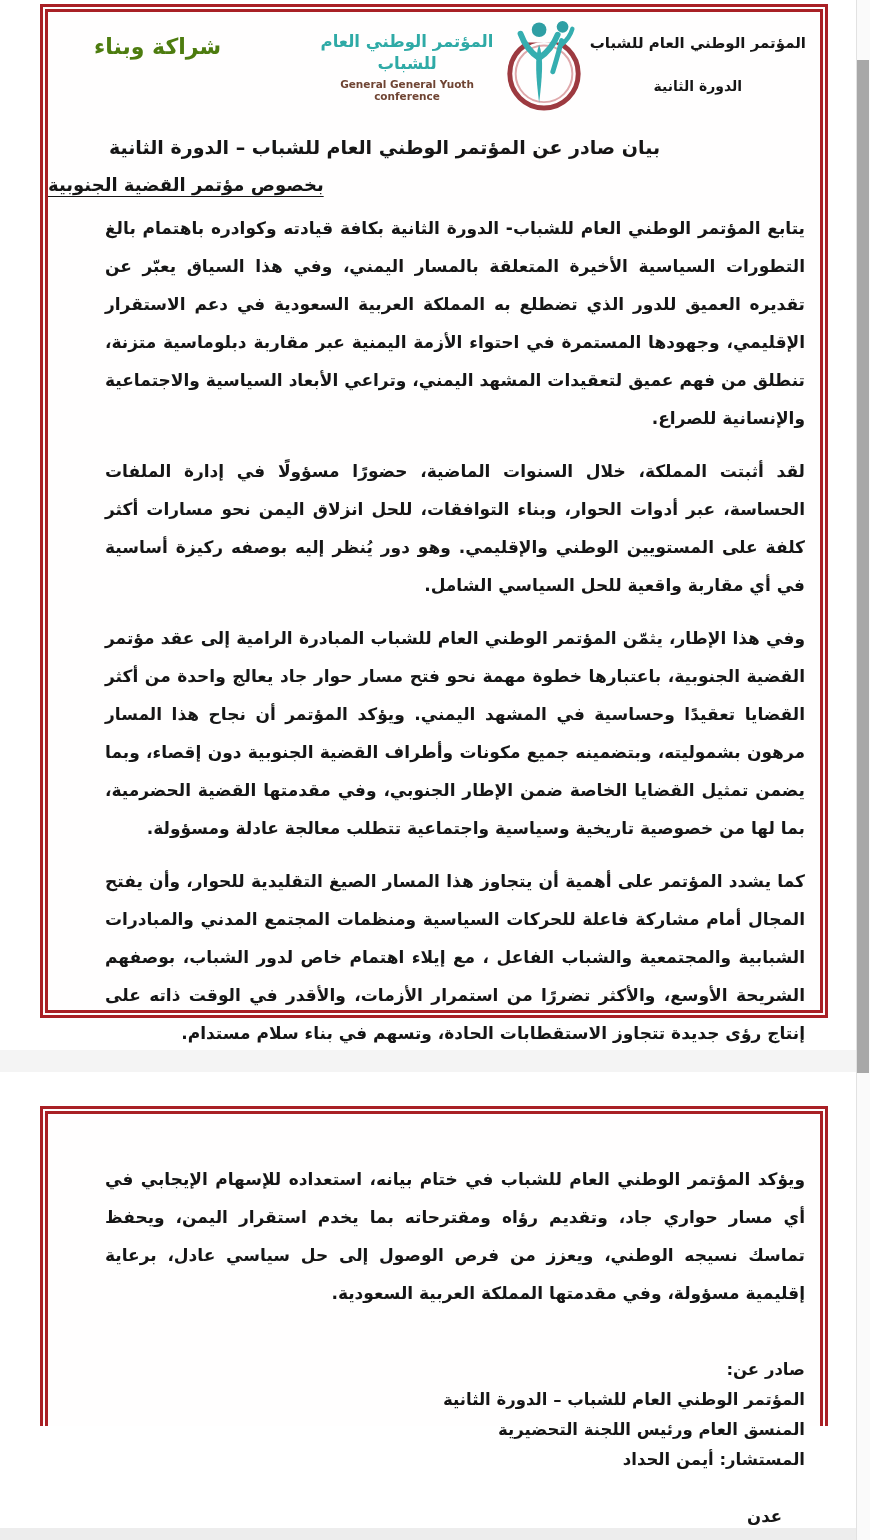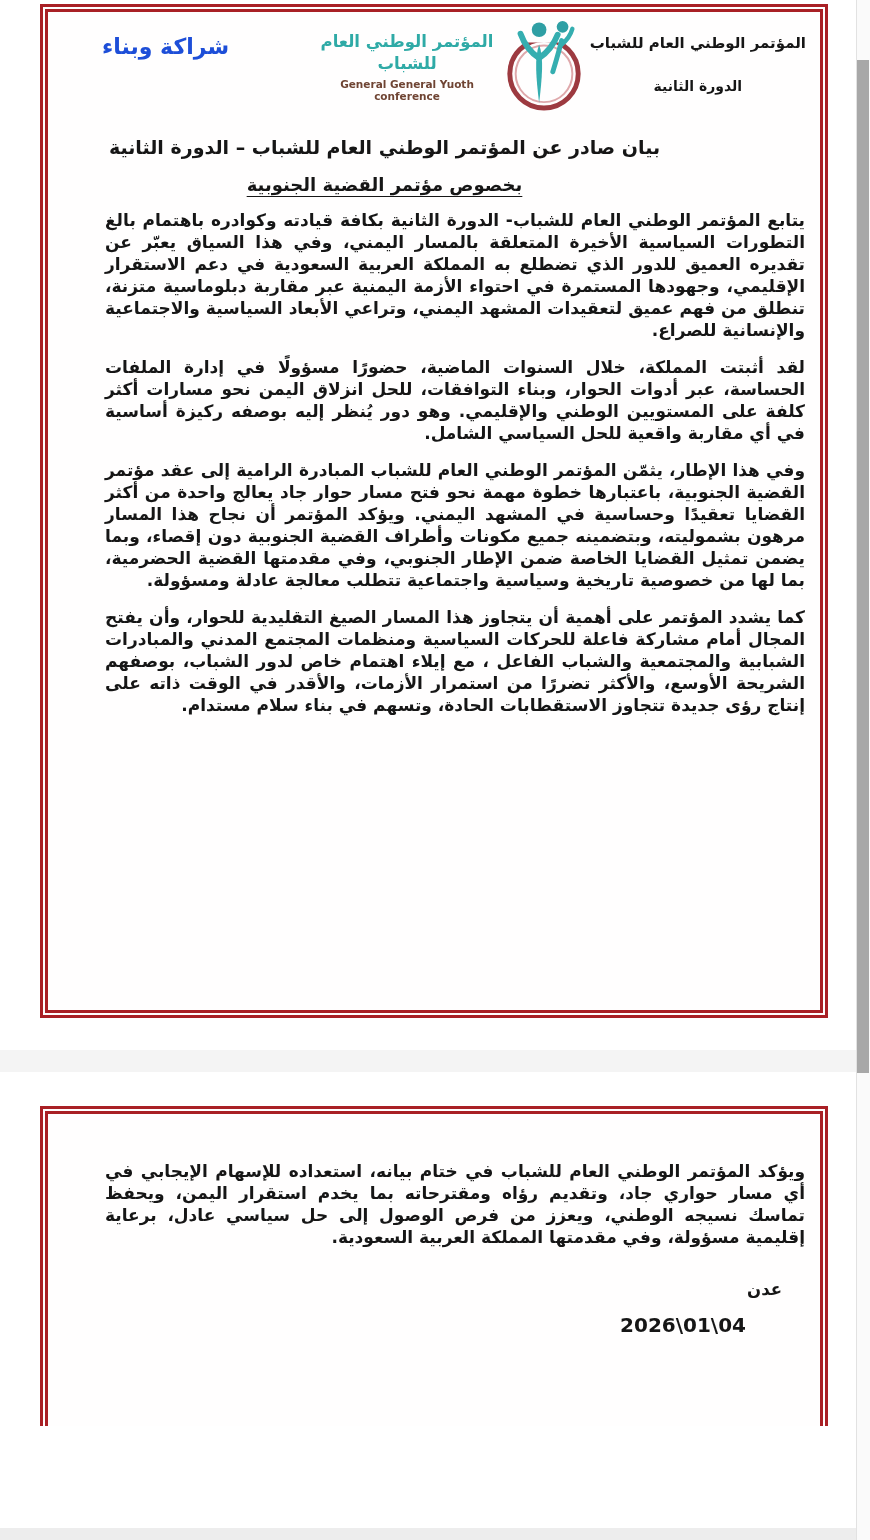--- a/index.html
+++ b/index.html
@@ -28,45 +28,45 @@
   }
   .scroll-thumb {
     position: absolute; right: 1px; top: 60px; width: 12px; height: 1013px;
     background: #a8a8a8;
   }
 
   
   .header { position: relative; height: 118px; }
   .motto {
     position: absolute; left: 46px; top: 22px;
-    color: #1d4ed8; font-size: 22px; font-weight: bold; direction: rtl; margin-left: 8px;
+    color: #4d7c0f; font-size: 22px; font-weight: bold; direction: rtl;
   }
   .logo-group {
     position: absolute; left: 270px; top: 2px;
     display: flex; direction: ltr; align-items: center; gap: 4px;
   }
   .logo-text { text-align: center; width: 178px; }
   .logo-ar { color: #2faaa6; font-size: 16.5px; font-weight: bold; line-height: 22px; }
   .logo-en { color: #6f4433; font-size: 10.5px; font-weight: bold; margin-top: 3px; }
   .org-right { position: absolute; right: 14px; top: 22px; text-align: center; }
   .org-right .l1 { font-size: 15px; font-weight: bold; }
   .org-right .l2 { font-size: 14px; font-weight: bold; margin-top: 26px; }
 
   
   .title-block { padding-right: 99px; margin-top: 4px; }
   .doc-title { text-align: center; font-size: 19px; font-weight: bold; line-height: 26px; }
   .doc-subtitle {
-    text-align: center; font-size: 18px; font-weight: bold; margin-top: 14px;
+    text-align: left; font-size: 18px; font-weight: bold; margin-top: 14px;
     text-decoration: underline; text-underline-offset: 5px;
   }
 
   
   .body-text { padding: 14px 15px 0 57px; }
   .para {
-    font-size: 17px; font-weight: bold; line-height: 22px;
+    font-size: 17px; font-weight: bold; line-height: 38px;
     text-align: justify; text-align-last: right;
     margin: 0 0 15px 0;
   }
   .page-2 .body-text { padding-top: 46px; }
 
   .signature { padding: 28px 15px 0 57px; font-size: 16.5px; font-weight: bold; line-height: 30px; text-align: right; }
   .sig-line { margin: 0; }
   .city-line { margin: 32px 38px 0 0; text-align: right; font-size: 16.5px; font-weight: bold; }
   .date-line { margin: 14px 74px 0 0; text-align: right; font-size: 20px; font-weight: bold; }
 </style>
@@ -118,20 +118,26 @@
   </div>
 </div>
 
 <div class="gray-band band-between"></div>
 
 <div class="page page-2">
   <div class="body-text">
     <p class="para">ويؤكد المؤتمر الوطني العام للشباب في ختام بيانه، استعداده للإسهام الإيجابي في أي مسار حواري جاد، وتقديم رؤاه ومقترحاته بما يخدم استقرار اليمن، ويحفظ تماسك نسيجه الوطني، ويعزز من فرص الوصول إلى حل سياسي عادل، برعاية إقليمية مسؤولة، وفي مقدمتها المملكة العربية السعودية.</p>
   </div>
 
+  <div class="signature">
+    <p class="sig-line">صادر عن:</p>
+    <p class="sig-line">المؤتمر الوطني العام للشباب – الدورة الثانية</p>
+    <p class="sig-line">المنسق العام ورئيس اللجنة التحضيرية</p>
+    <p class="sig-line">المستشار: أيمن الحداد</p>
+  </div>
 
   <div class="city-line">عدن</div>
   <div class="date-line"><span dir="ltr">2026\01\04</span></div>
 </div>
 
 <div class="gray-band band-bottom"></div>
 
 <div class="scroll-track">
   <div class="scroll-thumb"></div>
 </div>

